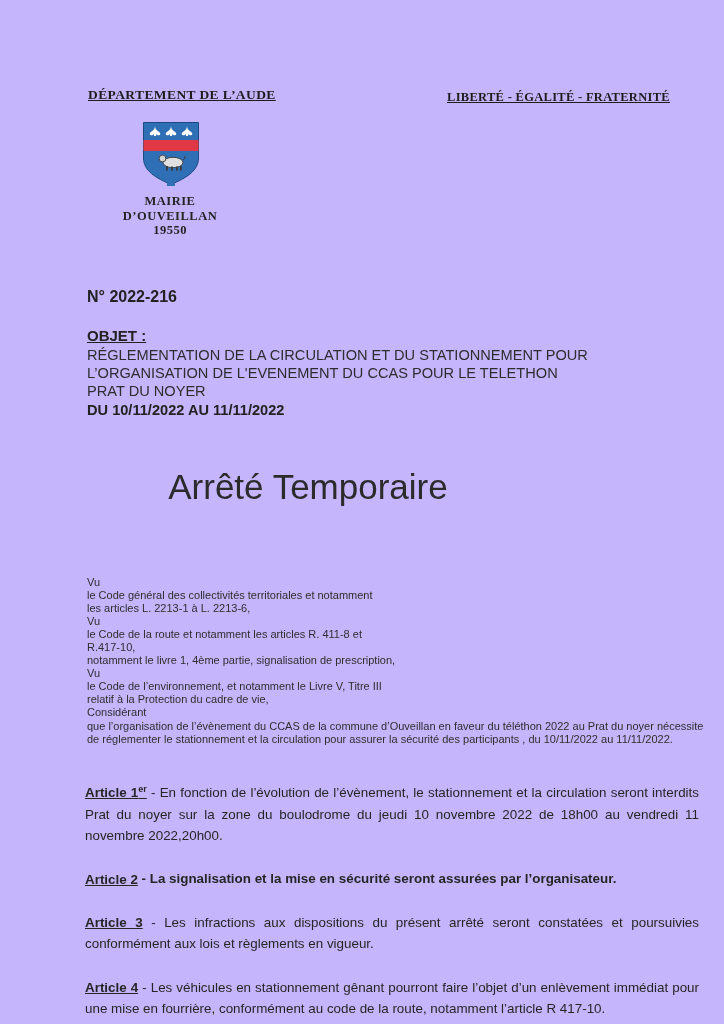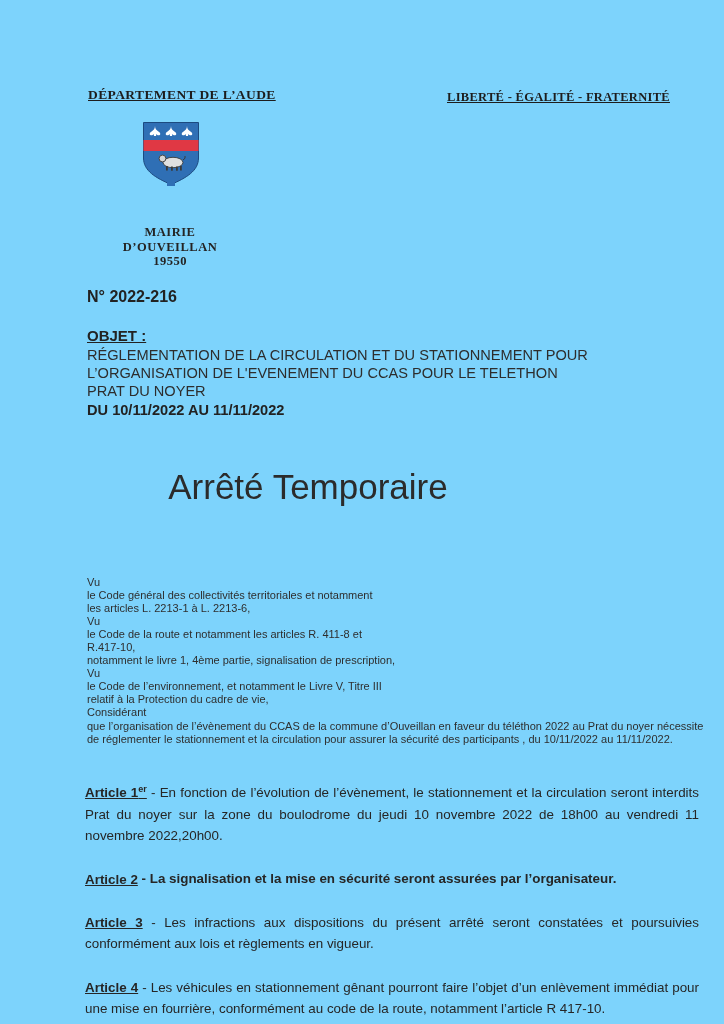--- a/index.html
+++ b/index.html
@@ -1,19 +1,19 @@
 <!DOCTYPE html>
 <html><head>
 <meta charset="utf-8">
 <style>
   html,body{margin:0;padding:0;background:#ffffff;}
   .page{
     position:relative;
     width:724px;height:1024px;
-    background:#7dd3fc;
+    background:#c4b5fd;
     font-family:"Liberation Sans", sans-serif;
     color:#2a2a2a;
     overflow:hidden;
   }
   
   .hdr-left{
     position:absolute;left:88px;top:87px;
     font-family:"Liberation Serif", serif;
     font-weight:bold;font-size:13.5px;letter-spacing:0.4px;
     text-decoration:underline;color:#1d1d1d;
@@ -24,21 +24,21 @@
     font-weight:bold;font-size:12.5px;letter-spacing:0.3px;
     text-decoration:underline;color:#1d1d1d;
   }
   
   .shield{position:absolute;left:142px;top:121px;width:58px;height:66px;}
   .mairie{
     position:absolute;left:105px;top:194px;width:130px;
     text-align:center;
     font-family:"Liberation Serif", serif;
     font-weight:bold;font-size:12.5px;line-height:14.5px;
-    color:#242424;letter-spacing:0.5px;margin-top:31px;
+    color:#242424;letter-spacing:0.5px;
   }
   
   .docnum{
     position:absolute;left:87px;top:288px;
     font-weight:bold;font-size:16px;color:#222;
   }
   
   .objet{position:absolute;left:87px;top:327px;width:560px;}
   .objet .label{font-weight:bold;font-size:15px;text-decoration:underline;margin-bottom:2px;color:#222;}
   .objet .line{font-size:14.6px;line-height:18.2px;color:#2d2d2d;}

